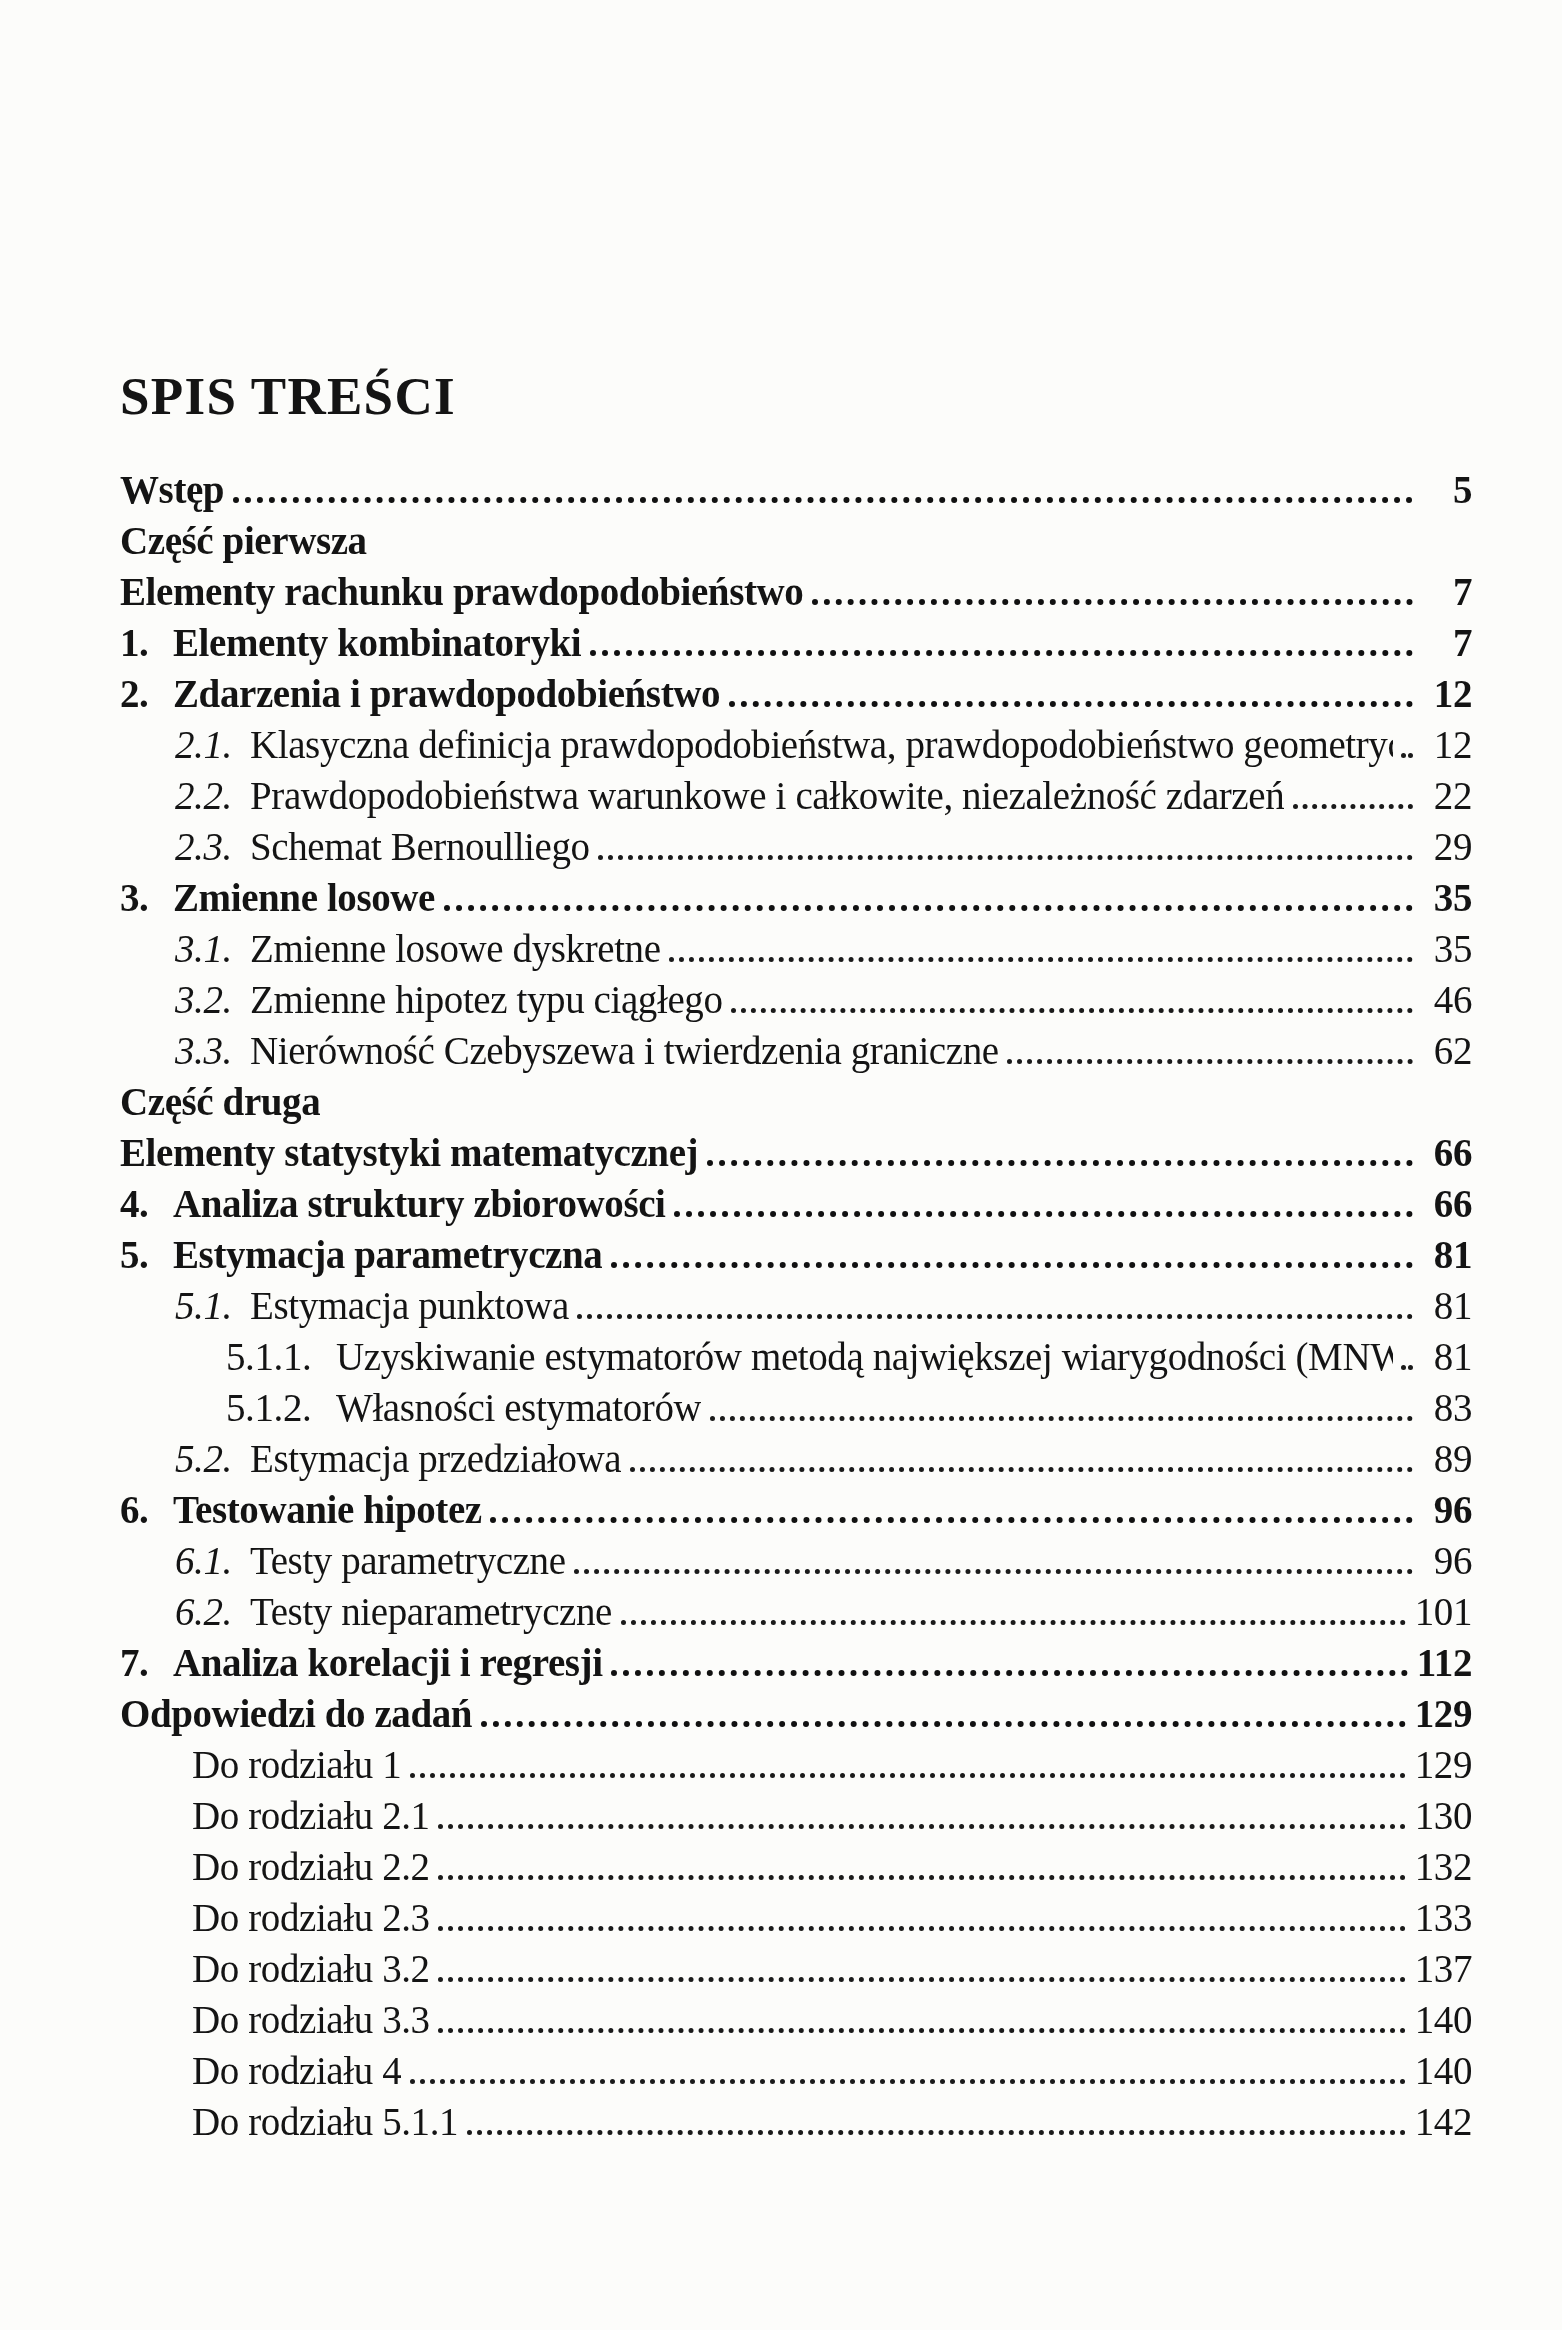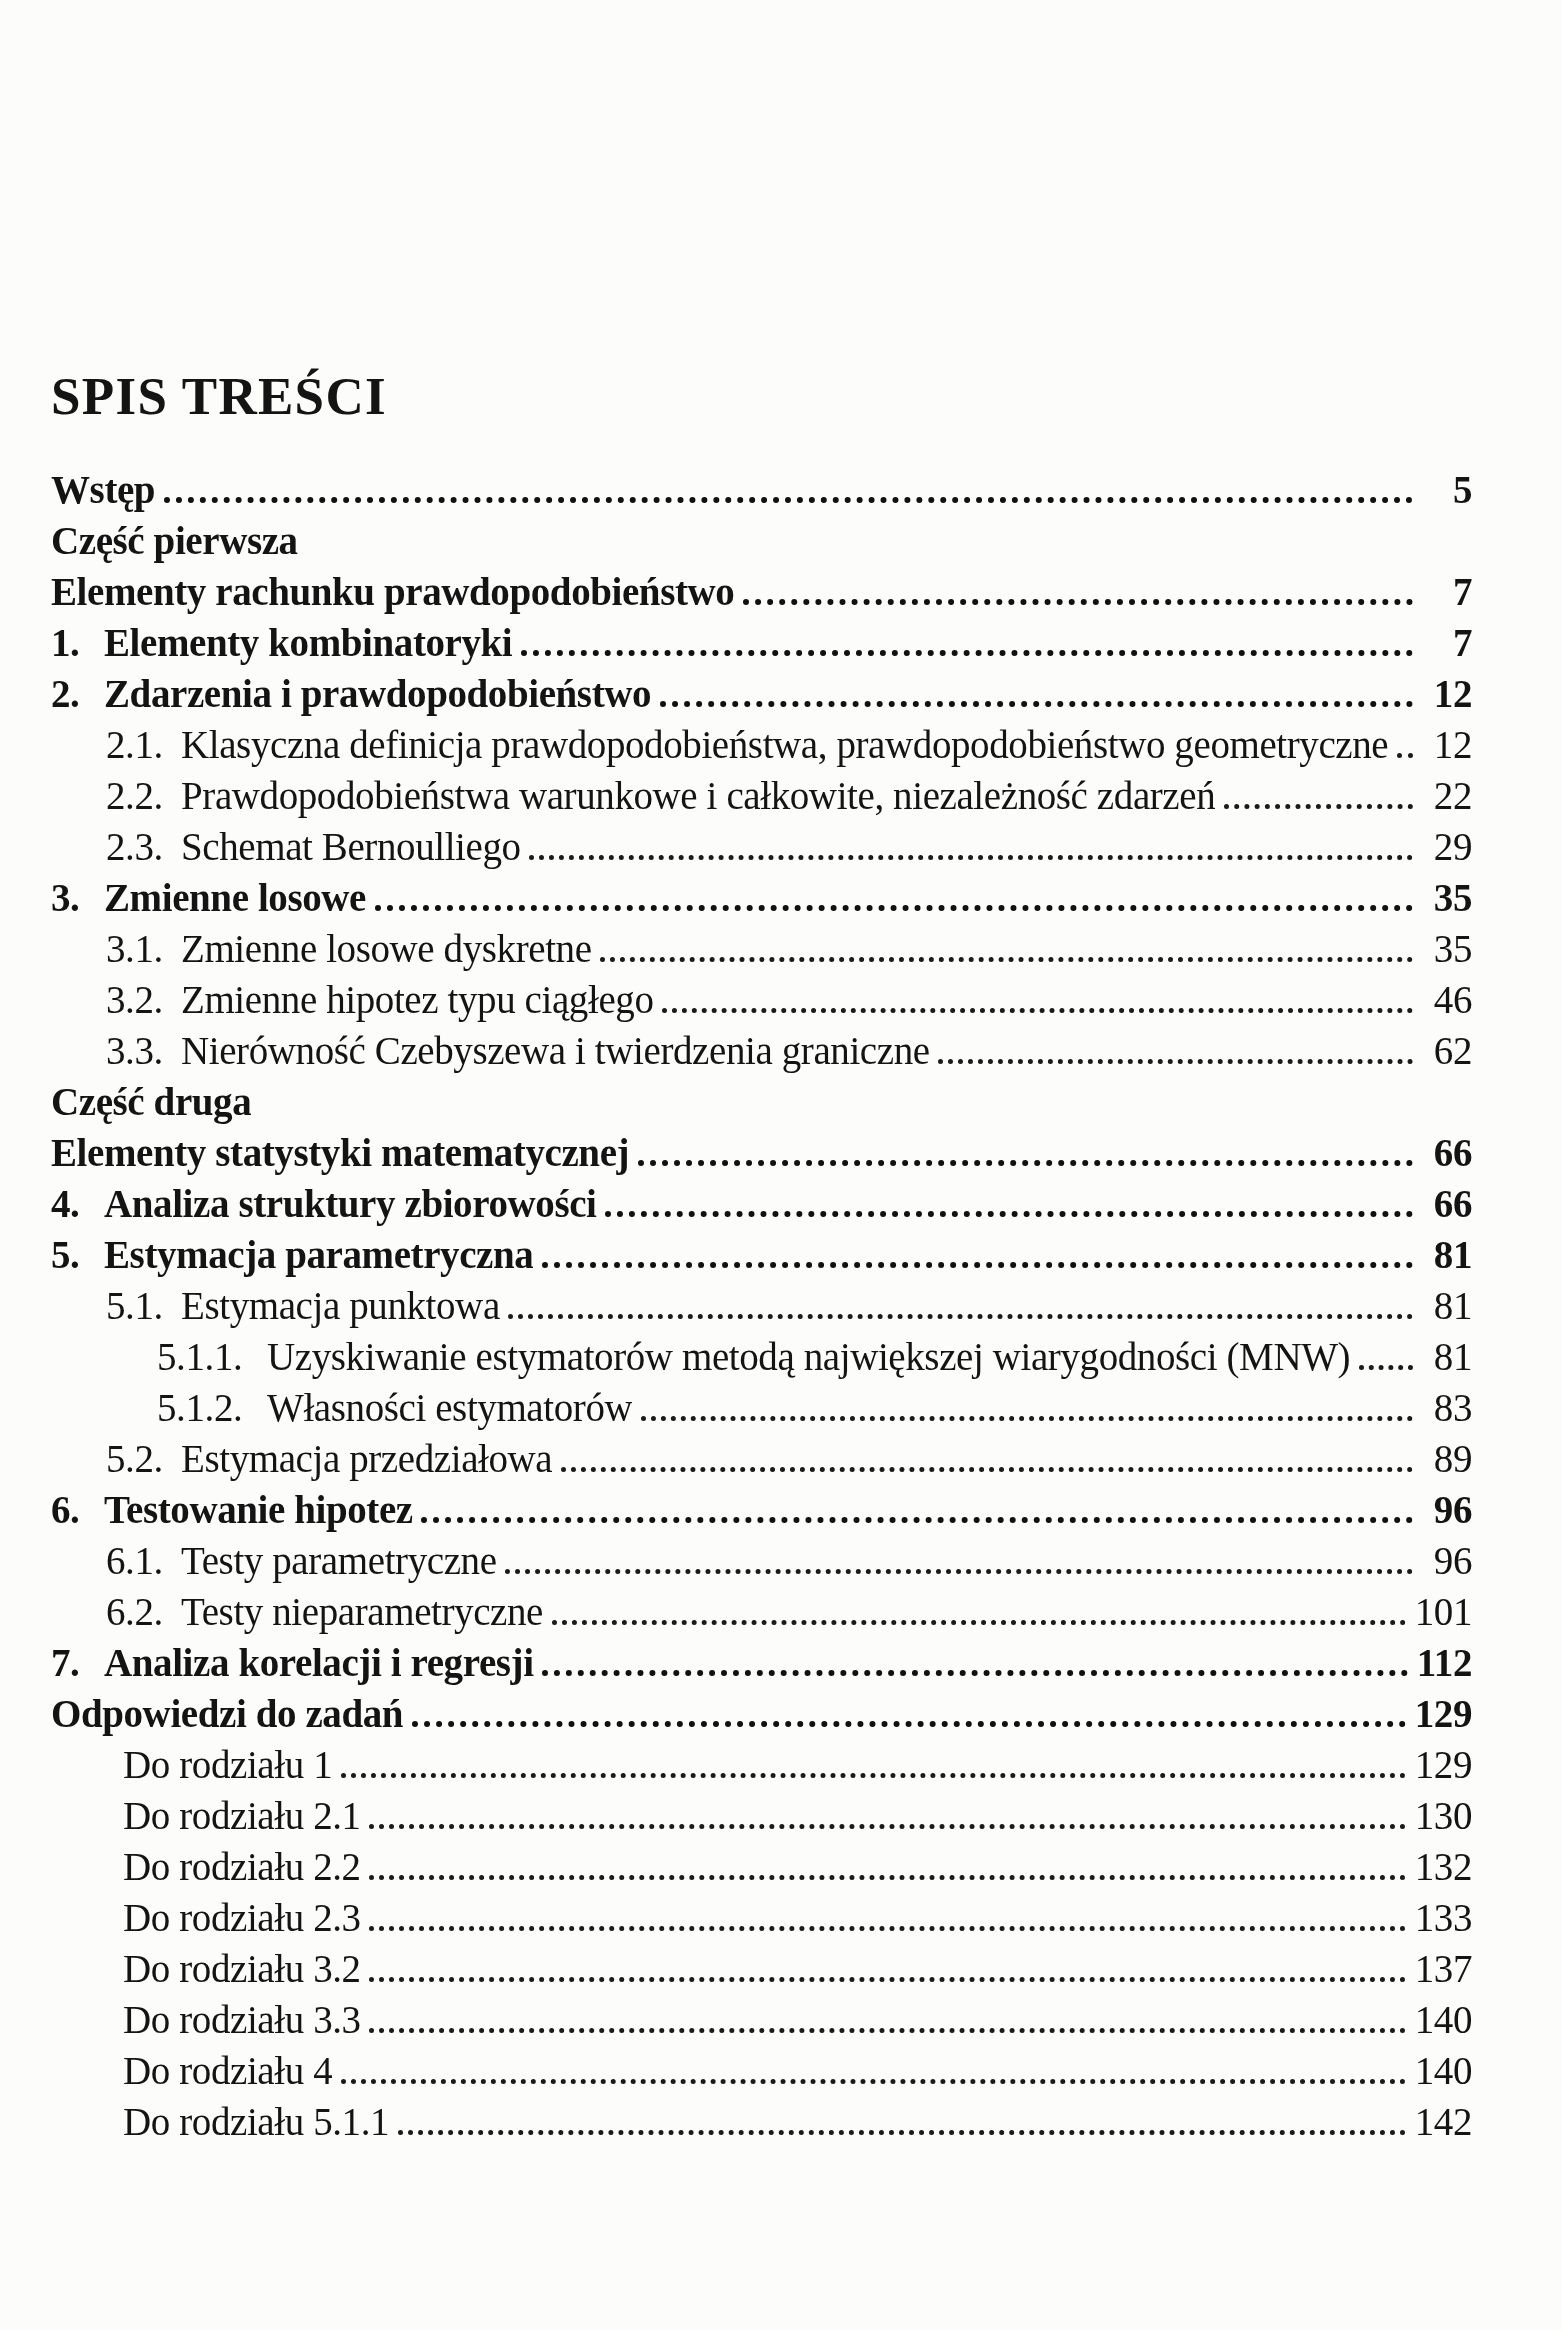--- a/index.html
+++ b/index.html
@@ -11,21 +11,21 @@
     position: relative;
     width: 1563px;
     height: 2330px;
     margin: 0 auto;
     background: #fcfcfa;
     color: #141414;
     font-family: "Liberation Serif", "DejaVu Serif", serif;
     overflow: hidden;
   }
   .content {
-    padding: 370px 91px 0 51px;
+    padding: 370px 91px 0 120px;
   }
   .toc-title {
     margin: 0;
     font-size: 53px;
     line-height: 53px;
     font-weight: 700;
     letter-spacing: 1.3px;
   }
   .entries {
     margin-top: 41px;
@@ -41,21 +41,21 @@
   }
   .row.bold { font-weight: 700; }
 
   .num   { flex: 0 0 auto; }
   .label { flex: 0 1 auto; overflow: hidden; }
 
   
   .level-part       { margin-left: 0; }
   .level-chapter    .num { width: 53px; }
   .level-section    { margin-left: 55px; }
-  .level-section    .num { width: 75px; }
+  .level-section    .num { width: 75px; font-style: italic; }
   .level-subsection { margin-left: 106px; }
   .level-subsection .num { width: 110px; }
   .level-answer     { margin-left: 72px; justify-content: center; }
 
   .leader {
     flex: 1 1 0;
     min-width: 12px;
     border-bottom: 5.1px dotted #1a1a1a;
     margin: 0 8.6px 0 8.6px;
   }

